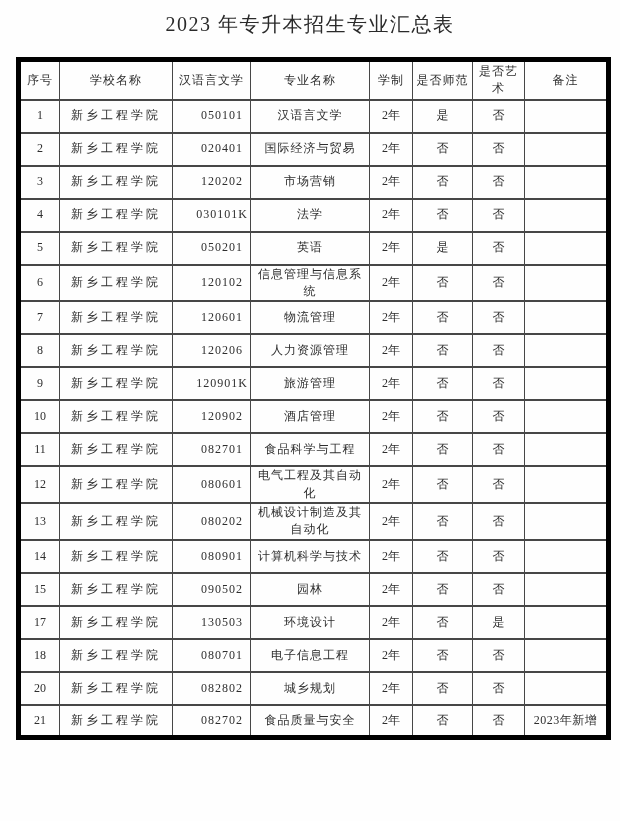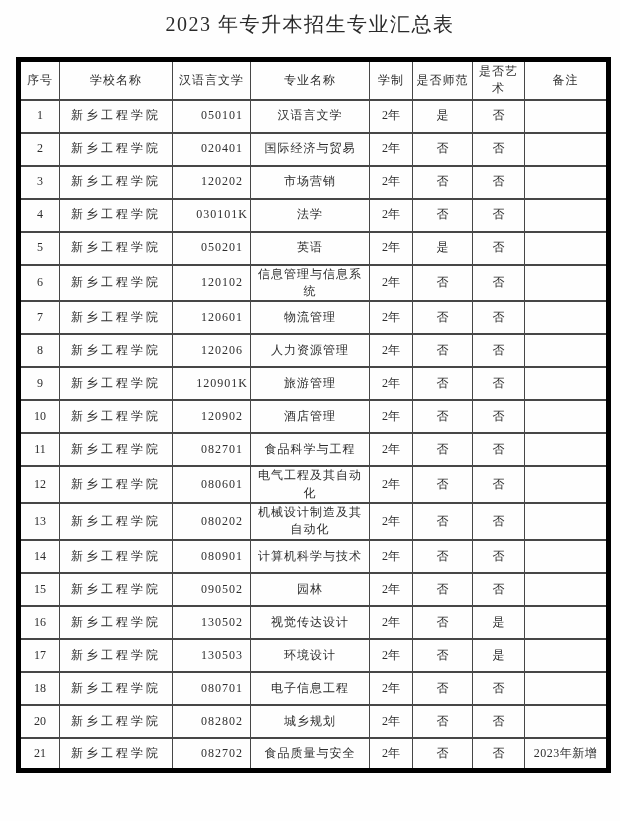--- a/index.html
+++ b/index.html
@@ -246,30 +246,20 @@
       <td class="c-no">15</td>
       <td class="c-school">新乡工程学院</td>
       <td class="c-code">090502</td>
       <td class="c-major">园林</td>
       <td class="c-flag">2年</td>
       <td class="c-flag">否</td>
       <td class="c-flag">否</td>
       <td class="c-remark"></td>
     </tr>
 
-    <tr>
-      <td class="c-no">16</td>
-      <td class="c-school">新乡工程学院</td>
-      <td class="c-code">130502</td>
-      <td class="c-major">视觉传达设计</td>
-      <td class="c-flag">2年</td>
-      <td class="c-flag">否</td>
-      <td class="c-flag">是</td>
-      <td class="c-remark"></td>
-    </tr>
 
     <tr>
       <td class="c-no">17</td>
       <td class="c-school">新乡工程学院</td>
       <td class="c-code">130503</td>
       <td class="c-major">环境设计</td>
       <td class="c-flag">2年</td>
       <td class="c-flag">否</td>
       <td class="c-flag">是</td>
       <td class="c-remark"></td>

